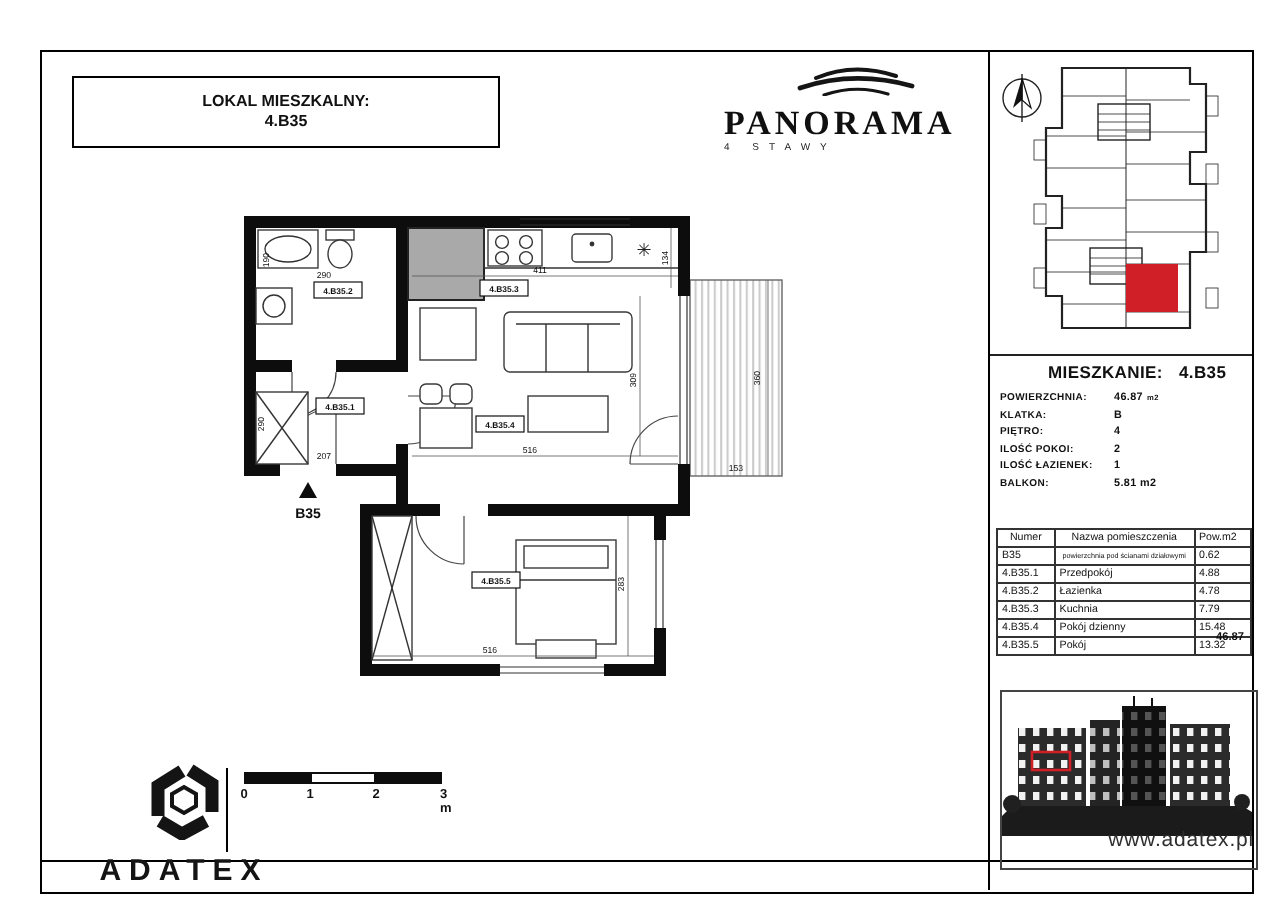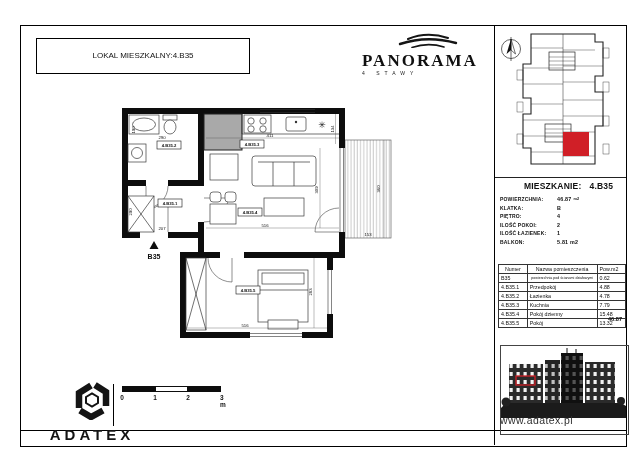--- a/index.html
+++ b/index.html
@@ -4,22 +4,22 @@
 <style>
   html,body{margin:0;padding:0;background:#ffffff;width:640px;height:459px;
     font-family:"Liberation Sans", sans-serif;color:#111;overflow:hidden;}
   .abs{position:absolute;}
   
   #sheet-frame{left:20px;top:25px;width:605px;height:420px;border:1.5px solid #000;}
   #right-divider{left:494px;top:25px;width:0;height:420px;border-left:1.4px solid #000;}
   #footer-line{left:20px;top:430px;width:606px;height:0;border-top:1.3px solid #000;}
   
   #header-box{left:36px;top:38px;width:212px;height:34px;border:1.5px solid #000;display:flex;}
-  .hcell{flex:1;display:flex;align-items:center;justify-content:center;
-    font-weight:normal;font-size:8px;line-height:10px;text-align:center;}
+  .hcell{flex:1;display:flex;flex-direction:column;align-items:center;justify-content:center;
+    font-weight:bold;font-size:8px;line-height:10px;text-align:center;}
   .hcell+.hcell{border-left:1.4px solid #000;}
   
   #brand{left:362px;top:32px;width:130px;height:52px;}
   #brand-name{font-family:"Liberation Serif",serif;font-weight:bold;font-size:17px;
     letter-spacing:2px;line-height:17px;color:#101010;}
   #brand-sub{font-size:5px;letter-spacing:5px;margin-top:1px;color:#222;}
   
   #keyplan{left:497px;top:28px;width:131px;height:142px;}
   #info-sep{left:495px;top:177px;width:131px;height:0;border-top:1px solid #222;}
   #info{left:500px;top:181px;width:126px;}
@@ -33,21 +33,21 @@
   #room-table td,#room-table th{border:0.8px solid #333;padding:0 2px;height:8px;
     font-weight:normal;white-space:nowrap;overflow:hidden;}
   #room-table th{text-align:center;}
   #room-table .c-num{width:28px;}
   #room-table .c-name{width:67px;}
   #room-table .c-area{width:27px;text-align:left;}
   #room-table .tiny{font-size:3.6px;text-align:center;}
   #total-row{left:498px;top:316px;width:128px;font-size:5.6px;font-weight:bold;text-align:right;padding-right:4px;box-sizing:border-box;}
   
   #elevation-box{left:500px;top:345px;width:127px;height:88px;border:1px solid #444;}
-  #website{left:500px;top:414px;width:127px;text-align:left;font-size:10.5px;
+  #website{left:500px;top:414px;width:127px;text-align:right;font-size:10.5px;
     letter-spacing:.4px;color:#2e2e2e;}
   
   #logo-wrap{left:42px;top:380px;width:100px;text-align:center;}
   #logo-text{font-size:15px;font-weight:bold;letter-spacing:4px;margin-top:2px;color:#141414;}
   #footer-divider{left:113px;top:384px;width:0;height:42px;border-left:1.4px solid #000;}
   #scalebar{left:122px;top:386px;width:99px;height:6px;display:flex;}
   .seg{width:33px;height:6px;box-sizing:border-box;}
   .seg.black{background:#0d0d0d;}
   .seg.white{background:#fff;border:1px solid #0d0d0d;}
   #scale-labels{left:122px;top:394px;width:110px;height:8px;font-size:6.5px;font-weight:bold;}

